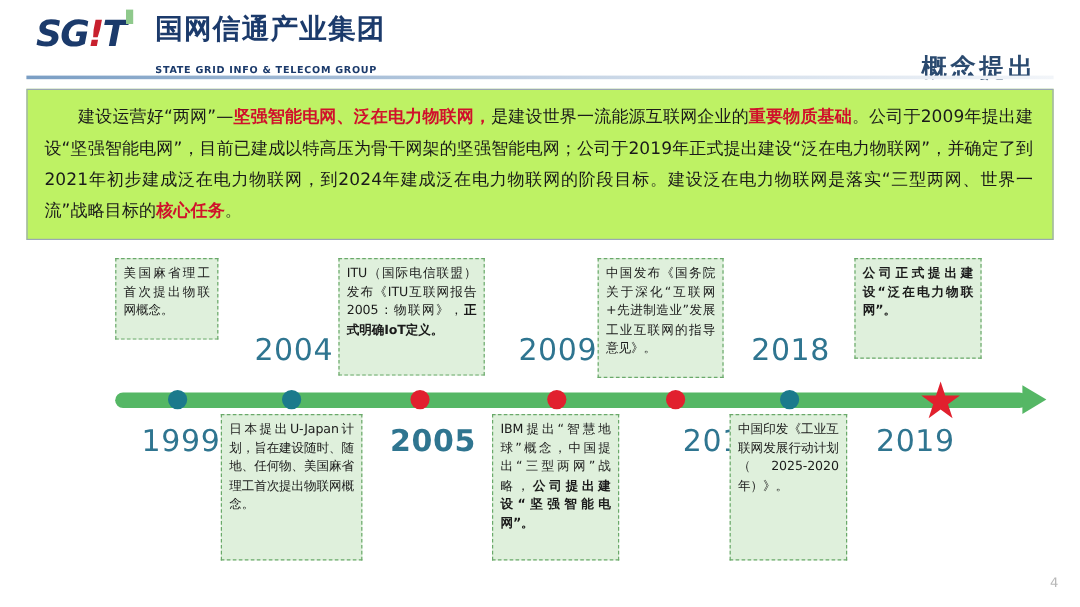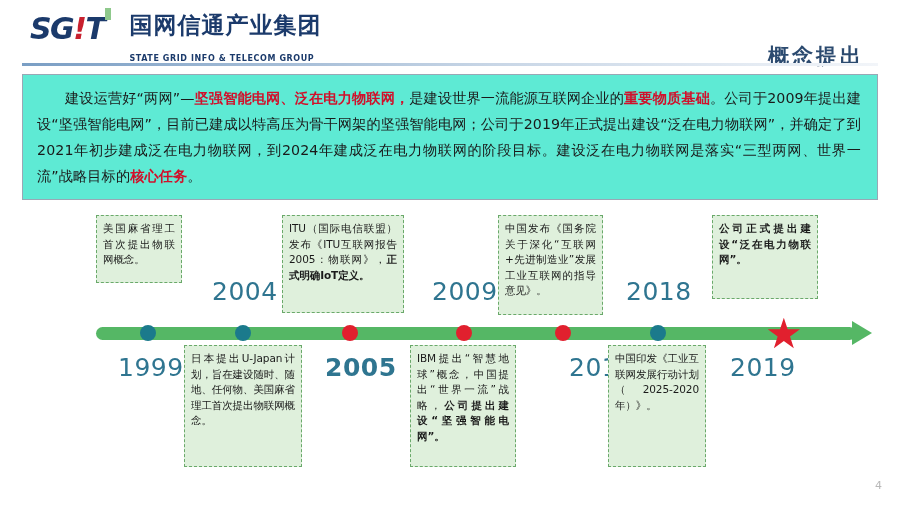--- a/index.html
+++ b/index.html
@@ -78,21 +78,21 @@
     background: linear-gradient(to right, #7a9ec4 0%, #c8d6e6 55%, #f2f5f9 100%);
   }
 
   
   .textbox {
     position: absolute;
     left: 22px; top: 74px;
     width: 856px;
     padding: 10px 16px 10px 14px;
     border: 1px solid #9aa7b5;
-    background: #5eead4;
+    background: #bef264;
   }
   .textbox p {
     font-size: 14.2px;
     line-height: 26px;
     color: #1a1a1a;
     text-align: justify;
     text-indent: 0;
     letter-spacing: 0.1px;
   }
   .textbox p .ind { display: inline-block; width: 28px; }
@@ -197,21 +197,21 @@
         <div class="year down" style="left: 118px; color: rgb(47, 117, 144);">1999</div>
         <div class="note" style="left: 96px; top: 10px; width: 86px; min-height: 68px;">美国麻省理工首次提出物联网概念。</div>
         <div class="dot" style="left: 235px; background: rgb(27, 122, 140);"></div>
         <div class="year up" style="left: 212px; color: rgb(47, 117, 144);">2004</div>
         <div class="note" style="left: 184px; top: 140px; width: 118px; min-height: 122px;">日本提出U-Japan计划，旨在建设随时、随地、任何物、美国麻省理工首次提出物联网概念。</div>
         <div class="dot" style="left: 342px; background: rgb(225, 32, 46);"></div>
         <div class="year down" style="left: 325px; color: rgb(47, 117, 144); font-weight: bold;">2005</div>
         <div class="note" style="left: 282px; top: 10px; width: 122px; min-height: 98px;"><span>ITU（国际电信联盟）发布《ITU互联网报告2005：物联网》，</span><b>正式明确IoT定义。</b></div>
         <div class="dot" style="left: 456px; background: rgb(225, 32, 46);"></div>
         <div class="year up" style="left: 432px; color: rgb(47, 117, 144);">2009</div>
-        <div class="note" style="left: 410px; top: 140px; width: 106px; min-height: 122px;"><span>IBM提出“智慧地球”概念，中国提出“世界一流”战略，</span><b>公司提出建设“坚强智能电网”。</b></div>
+        <div class="note" style="left: 410px; top: 140px; width: 106px; min-height: 122px;"><span>IBM提出“智慧地球”概念，中国提出“三型两网”战略，</span><b>公司提出建设“坚强智能电网”。</b></div>
         <div class="dot" style="left: 555px; background: rgb(225, 32, 46);"></div>
         <div class="year down" style="left: 530px; color: rgb(47, 117, 144); margin-left: 39px;">2017</div>
         <div class="note" style="left: 498px; top: 10px; width: 105px; min-height: 100px;">中国发布《国务院关于深化“互联网+先进制造业”发展工业互联网的指导意见》。</div>
         <div class="dot" style="left: 650px; background: rgb(27, 122, 140);"></div>
         <div class="year up" style="left: 626px; color: rgb(47, 117, 144);">2018</div>
         <div class="note" style="left: 608px; top: 140px; width: 98px; min-height: 122px;">中国印发《工业互联网发展行动计划（2025-2020年）》。</div>
         <div class="star" style="left: 765px; color: rgb(225, 32, 46);">★</div>
         <div class="year down" style="left: 730px; color: rgb(47, 117, 144);">2019</div>
         <div class="note" style="left: 712px; top: 10px; width: 106px; min-height: 84px; font-weight: bold;">公司正式提出建设“泛在电力物联网”。</div>
       </div>

